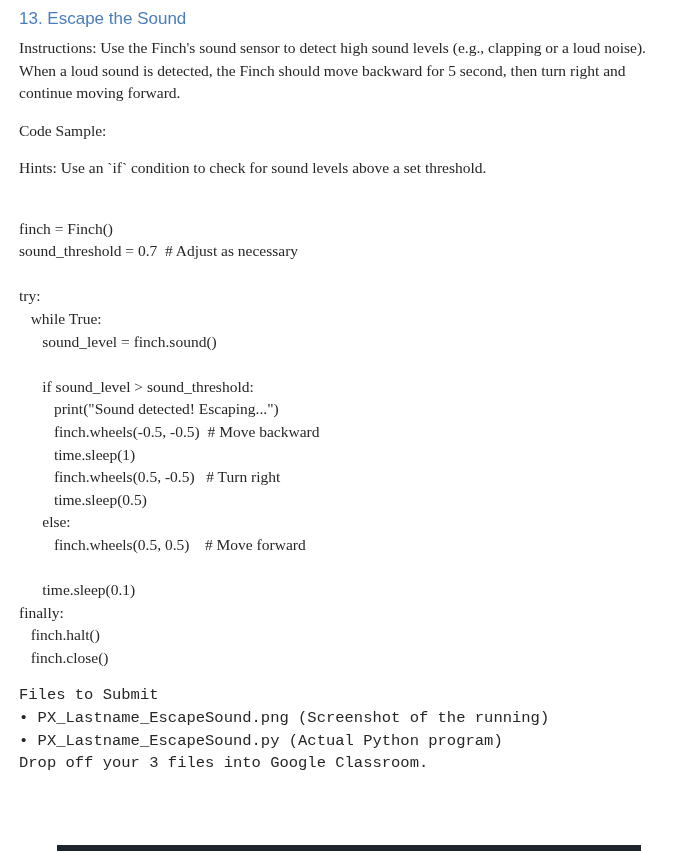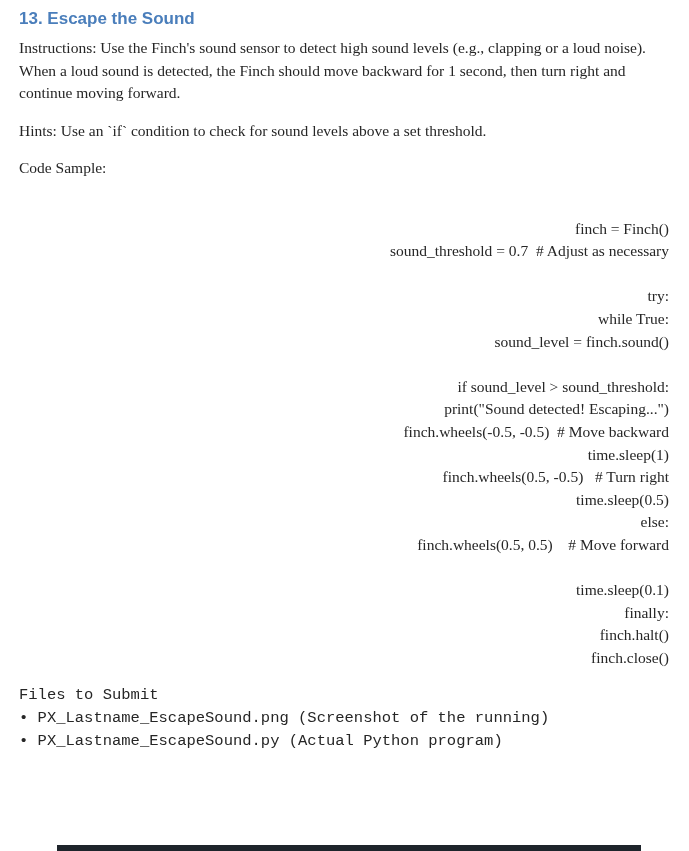--- a/index.html
+++ b/index.html
@@ -22,35 +22,34 @@
     font-family: "Liberation Serif", "DejaVu Serif", serif;
     font-size: 15.5px;
     line-height: 22.6px;
     color: var(--text-color);
     overflow: hidden;
   }
   .page h1 {
     font-family: "Liberation Sans", sans-serif;
     font-size: 17px;
     line-height: 20px;
-    font-weight: bold;
+    font-weight: normal;
     color: var(--heading-color);
     margin: 0 0 8px 0;
   }
   .page p {
     margin: 0 0 15px 0;
     max-width: 645px;
   }
   .code {
     white-space: pre;
     margin: 0 0 15px 0;
   }
   .code .code-line {
     min-height: 22.6px;
-    text-align: right;
   }
   .files .line {
     min-height: 22.6px;
     font-family: Liberation Mono, monospace;
   }
   .bottom-bar {
     position: absolute;
     left: 57px;
     top: 845px;
     width: 584px;
@@ -59,31 +58,32 @@
   }
 </style>
 </head>
 <body>
 
 <div class="page">
 
   <h1>13. Escape the Sound</h1>
 
 
-  <p>Instructions: Use the Finch's sound sensor to detect high sound levels (e.g., clapping or a loud noise). When a loud sound is detected, the Finch should move backward for 1 second, then turn right and continue moving forward.</p>
+  <p>Instructions: Use the Finch's sound sensor to detect high sound levels (e.g., clapping or a loud noise). When a loud sound is detected, the Finch should move backward for 5 second, then turn right and continue moving forward.</p>
+
+  <p>Code Sample:</p>
 
   <p>Hints: Use an `if` condition to check for sound levels above a set threshold.</p>
-
-  <p>Code Sample:</p>
 
   <div class="code" id="code-block"><div class="code-line"></div><div class="code-line">finch = Finch()</div><div class="code-line">sound_threshold = 0.7  # Adjust as necessary</div><div class="code-line"></div><div class="code-line">try:</div><div class="code-line">   while True:</div><div class="code-line">      sound_level = finch.sound()</div><div class="code-line"></div><div class="code-line">      if sound_level &gt; sound_threshold:</div><div class="code-line">         print("Sound detected! Escaping...")</div><div class="code-line">         finch.wheels(-0.5, -0.5)  # Move backward</div><div class="code-line">         time.sleep(1)</div><div class="code-line">         finch.wheels(0.5, -0.5)   # Turn right</div><div class="code-line">         time.sleep(0.5)</div><div class="code-line">      else:</div><div class="code-line">         finch.wheels(0.5, 0.5)    # Move forward</div><div class="code-line"></div><div class="code-line">      time.sleep(0.1)</div><div class="code-line">finally:</div><div class="code-line">   finch.halt()</div><div class="code-line">   finch.close()</div></div>
 
   <div class="files">
     <div class="line">Files to Submit</div>
     <div id="files-list">
         <div class="line">• PX_Lastname_EscapeSound.png (Screenshot of the running)</div>
         <div class="line">• PX_Lastname_EscapeSound.py (Actual Python program)</div>
       </div>
+    <div class="line">Drop off your 3 files into Google Classroom.</div>
   </div>
 
   <div class="bottom-bar"></div>
 
 </div>
 
 </body></html>

